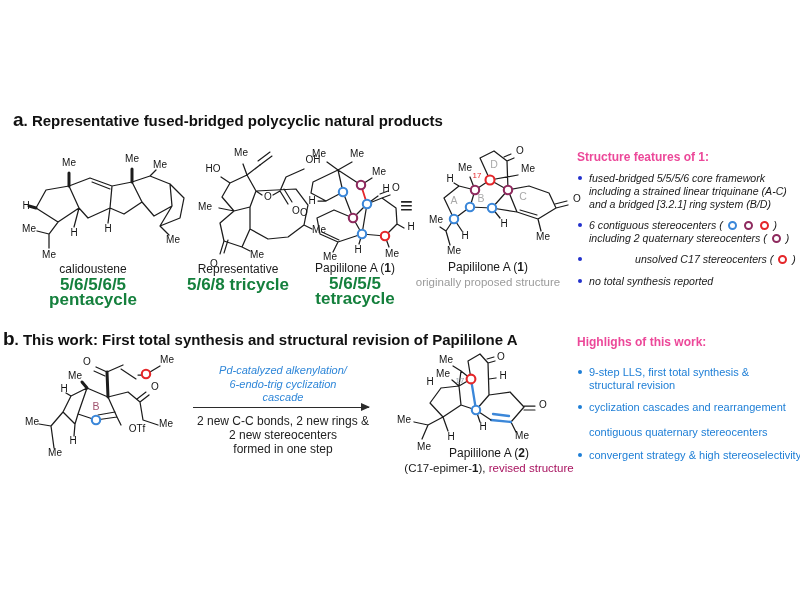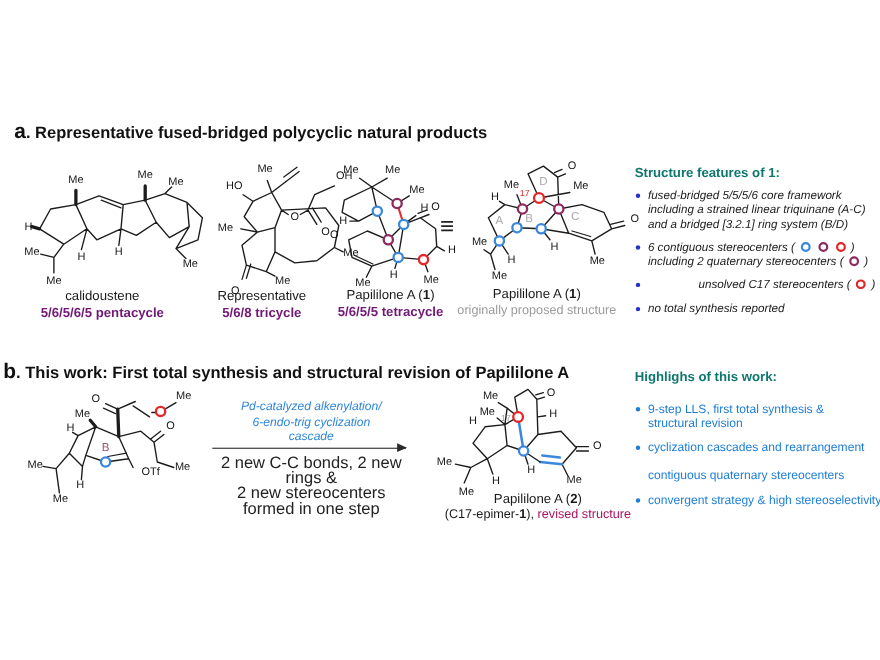--- a/index.html
+++ b/index.html
@@ -7,41 +7,41 @@
        font-family:"Liberation Sans",sans-serif;color:#1a1a1a;}
   .abs{position:absolute;}
 
   
   .sec-title{font-weight:bold;font-size:15px;color:#111;white-space:nowrap;}
   .sec-title .big{font-size:19px;}
 
   
   .cap{position:absolute;text-align:center;}
   .cap .nm{font-size:12px;color:#1a1a1a;line-height:15px;}
-  .cap .desc-olive{font-size:12px;font-weight:bold;color:#701a75;line-height:15px;}
+  .cap .desc-olive{font-size:17px;font-weight:bold;color:#15803d;line-height:15px;}
   .cap .desc-gray{font-size:11.5px;color:#9b9b9b;line-height:15px;}
   .cap b{font-weight:bold;}
 
   .equiv{font-size:22px;color:#222;font-weight:bold;}
 
   
-  .panel-title{font-size:12px;font-weight:bold;color:#0f766e;}
+  .panel-title{font-size:12px;font-weight:bold;color:#ec4899;}
   .feat-item{display:flex;font-size:10.6px;line-height:13px;color:#1a1a1a;margin-bottom:8px;font-style:italic;}
   .feat-item .dot{width:4px;height:4px;border-radius:50%;background:#2230cc;margin:4px 7px 0 1px;flex:none;}
   .hl-item{display:flex;font-size:11px;line-height:12.5px;color:#1d7ed6;margin-bottom:10px;}
   .hl-item .dot{width:4px;height:4px;border-radius:50%;background:#1d7ed6;margin:4px 7px 0 1px;flex:none;}
 
   
   .sc{display:inline-block;width:5px;height:5px;border-radius:50%;border:2px solid #000;
       vertical-align:-1px;margin:0 2px;background:#fff;}
   .sc-blue{border-color:#3b87d9;} .sc-maroon{border-color:#8e2a5e;} .sc-red{border-color:#e42629;}
 
   
   .cond{color:#2e86d8;font-style:italic;font-size:11px;line-height:13.5px;text-align:center;}
-  .res{color:#222;font-size:15px;line-height:14px;text-align:center;}
+  .res{color:#222;font-size:12px;line-height:14px;text-align:center;}
   .arrow-line{height:0;border-top:1.6px solid #2b2b2b;}
   .arrow-head{position:absolute;right:-1px;top:-5px;width:0;height:0;
       border-left:9px solid #2b2b2b;border-top:4.5px solid transparent;border-bottom:4.5px solid transparent;}
 
   
   svg{position:absolute;overflow:visible;}
   .bond{stroke:#1c1c1c;stroke-width:1.25;fill:none;stroke-linecap:round;stroke-linejoin:round;}
   .dbl{stroke:#1c1c1c;stroke-width:1.15;fill:none;stroke-linecap:round;}
   .wedge{stroke:#1c1c1c;stroke-width:3;fill:none;stroke-linecap:round;}
   .redbond{stroke:#e42629;stroke-width:1.8;fill:none;stroke-linecap:round;}

